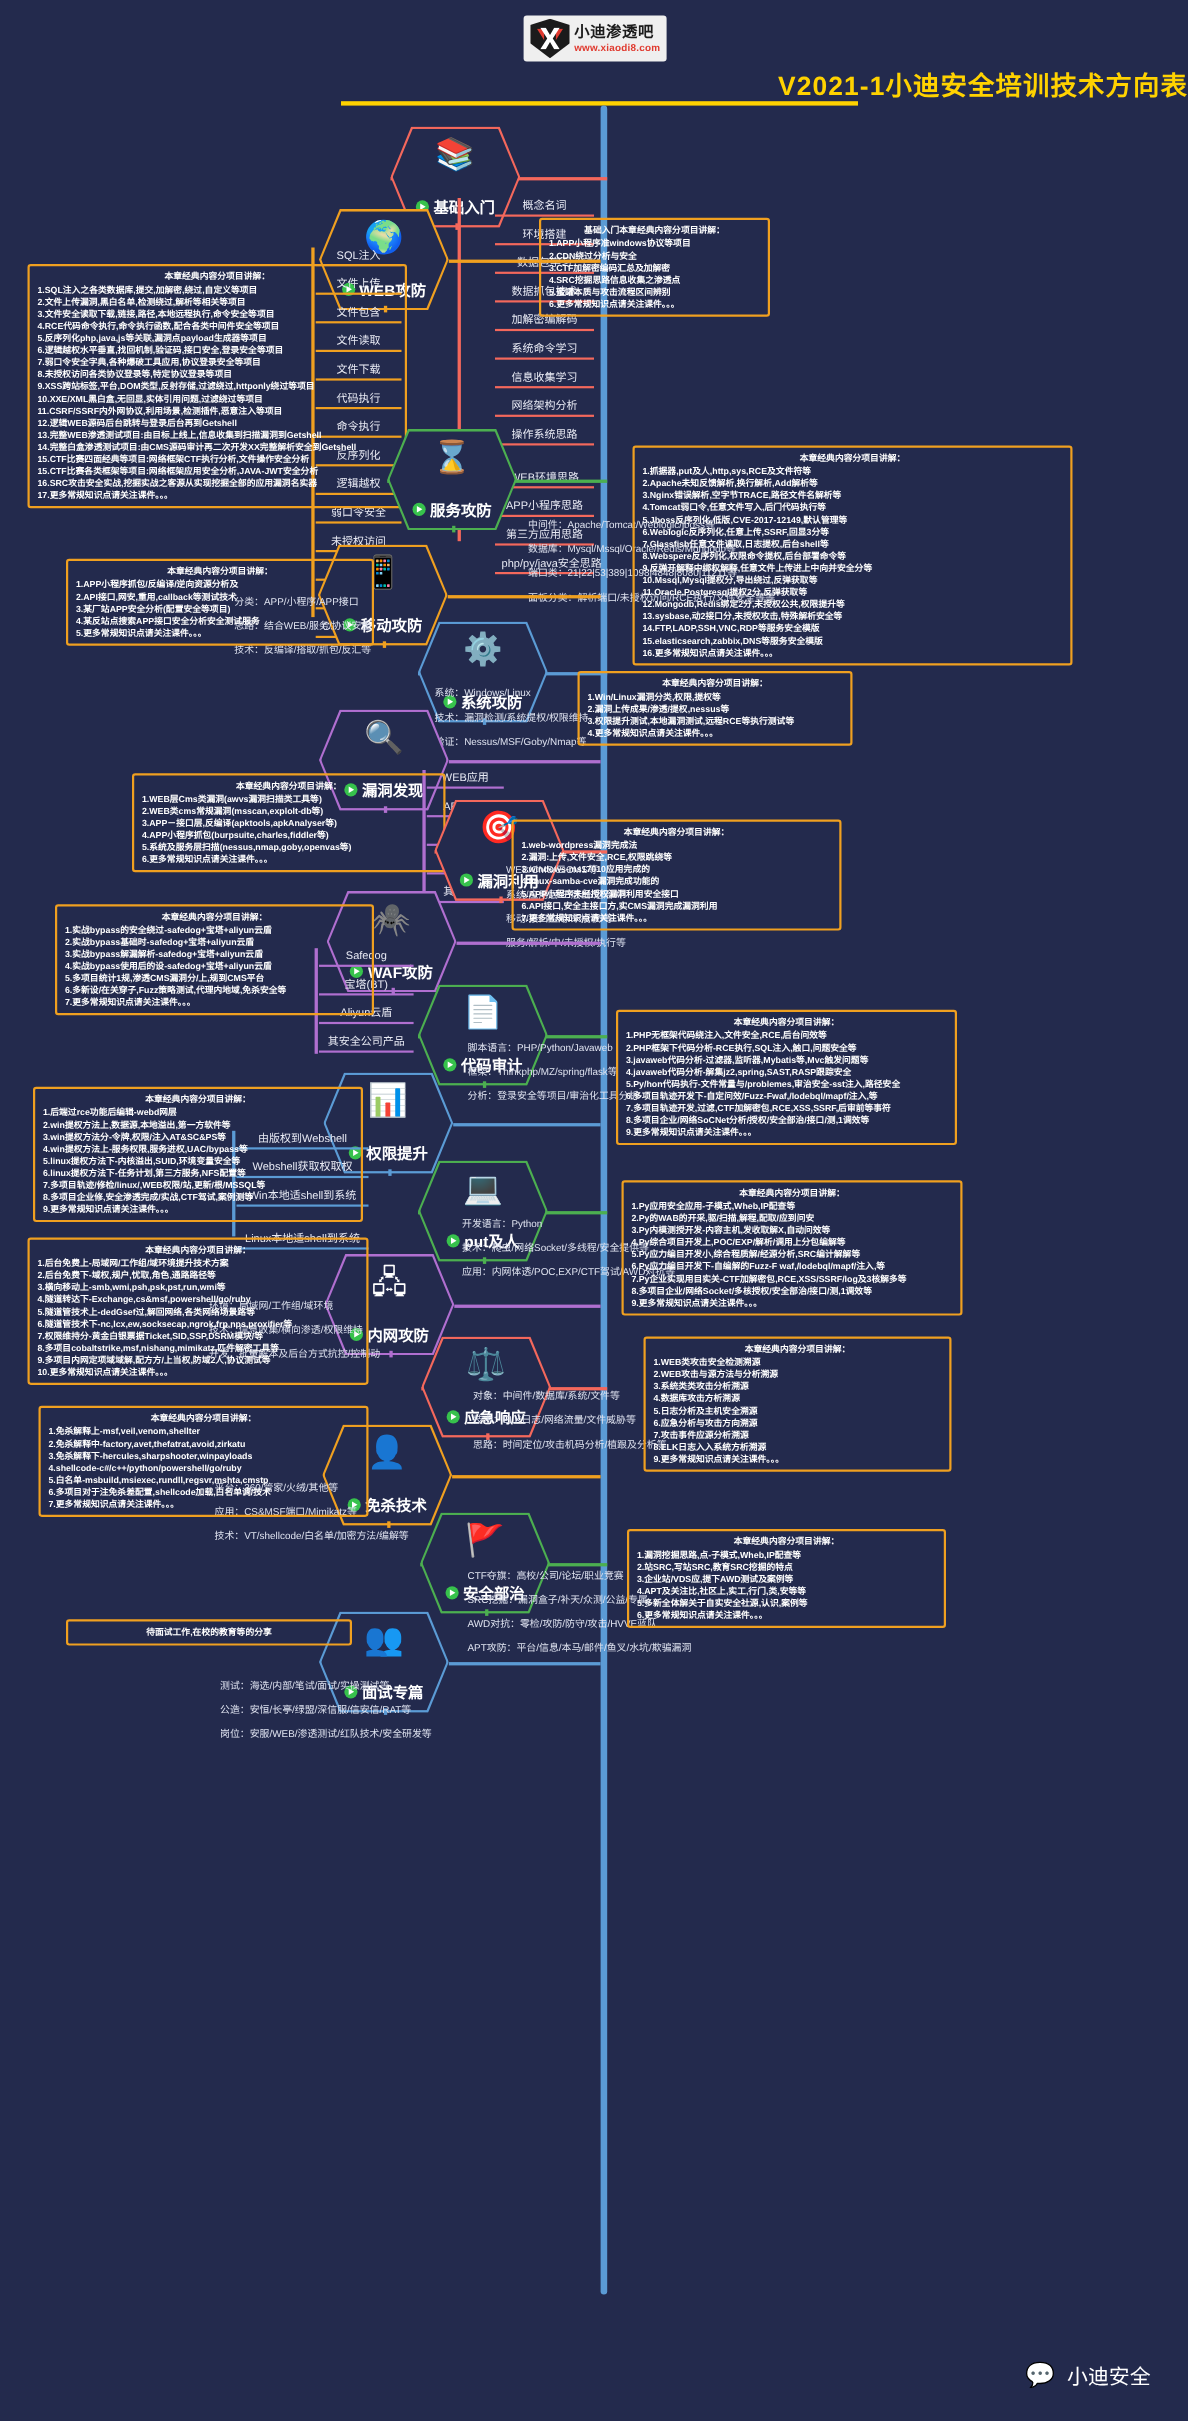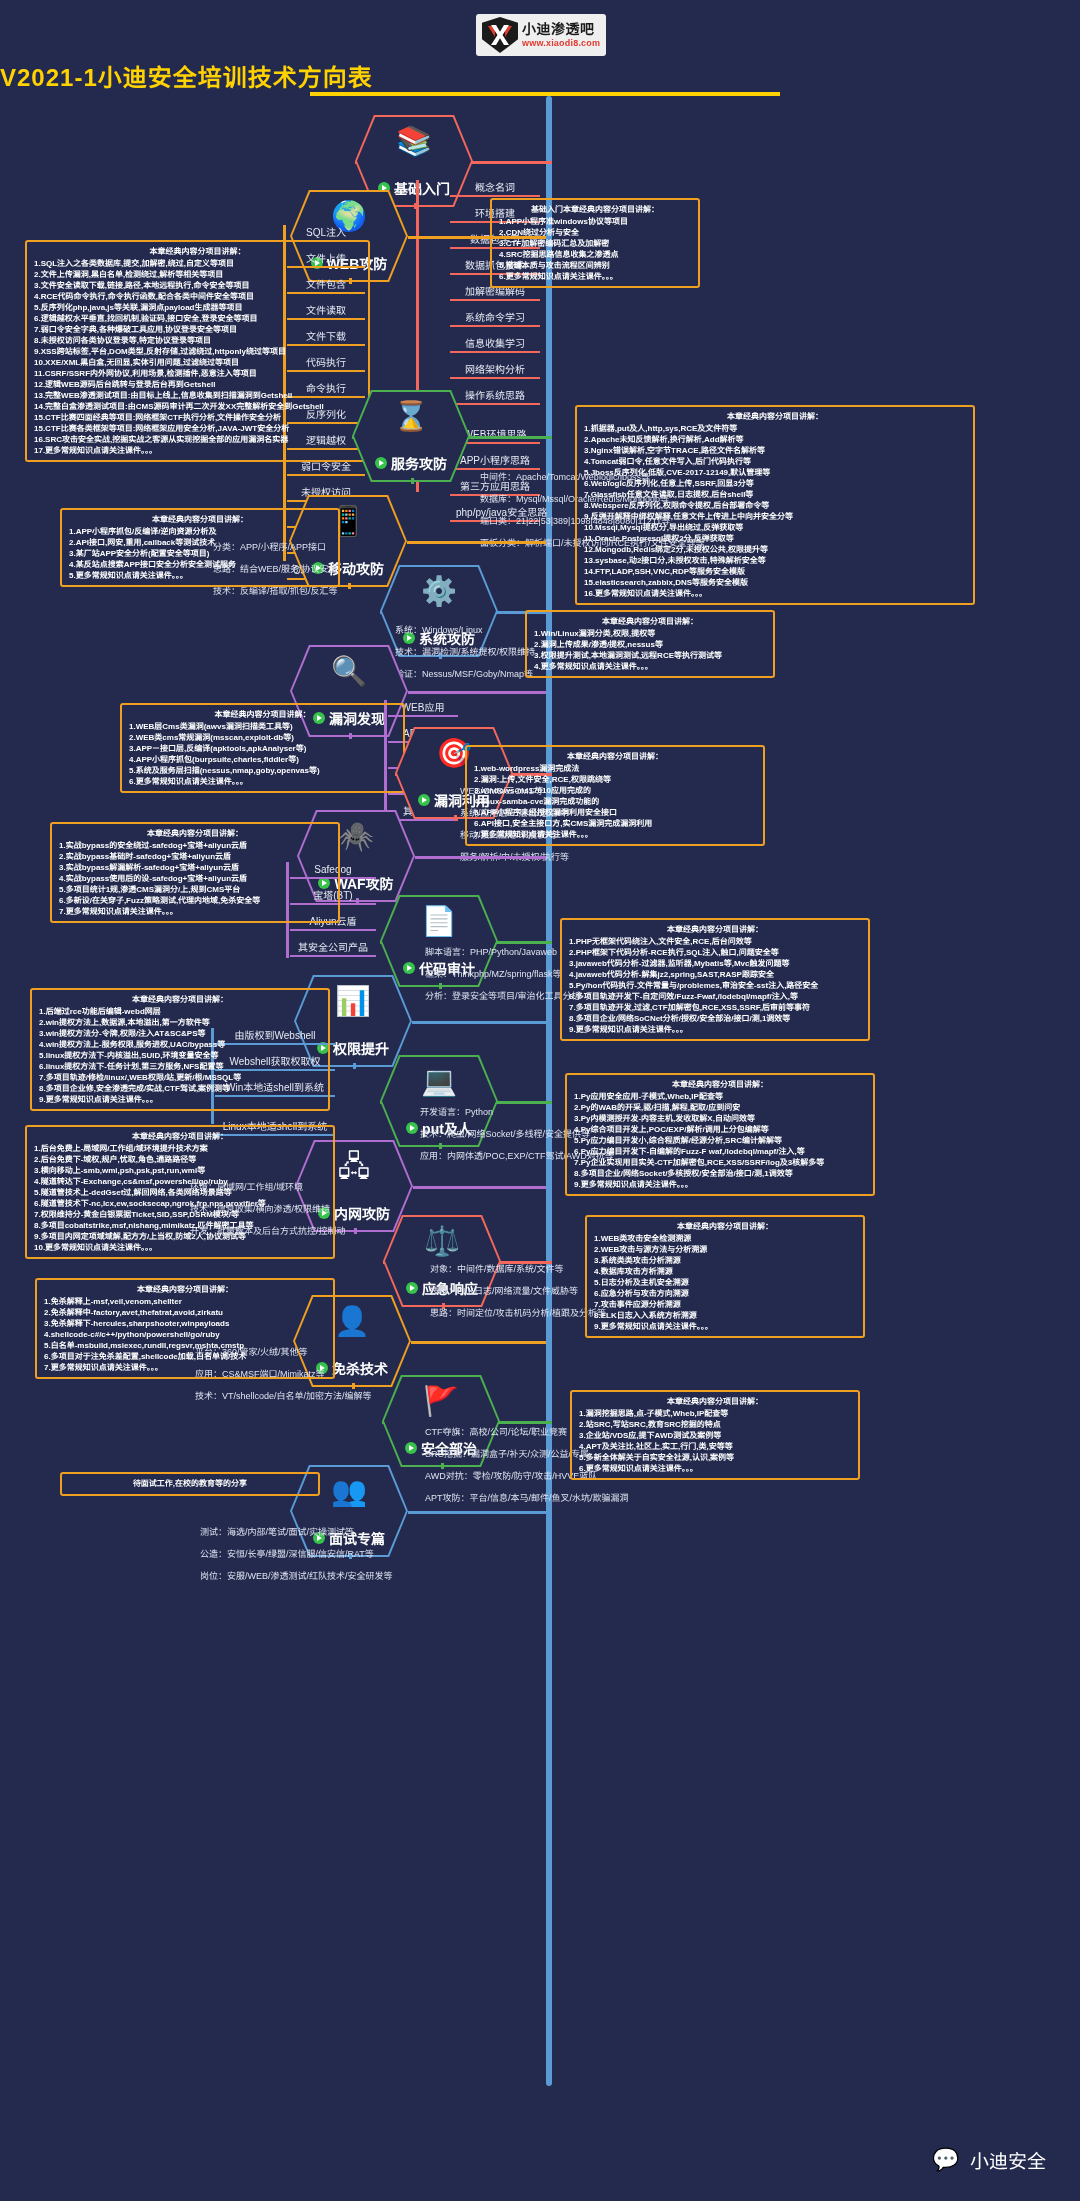--- a/index.html
+++ b/index.html
@@ -35,21 +35,21 @@
   #logo .shield .w2{ left:23px; clip-path:polygon(0 0,100% 0,0 100%); }
   #logo .lgtxt{
     position:absolute; left:46px; top:4px; font-size:14px; font-weight:bold;
     color:#1b1b1b; letter-spacing:.5px;
   }
   #logo .lgurl{
     position:absolute; left:46px; top:24px; font-size:9px; font-weight:bold;
     color:#e03a2f; letter-spacing:.2px;
   }
   #title{
-    position:absolute; left:0; top:58px; width:1080px; text-align:left;
+    position:absolute; left:0; top:58px; width:1080px; text-align:right;
     font-size:24px; font-weight:bold; color:#ffd200; letter-spacing:1px;
   }
   #titleRule{
     position:absolute; left:310px; top:92px; width:470px; height:4px; background:#ffd200;
   }
 
   
   .trunk{
     position:absolute; left:546px; top:96px; width:6px; height:1990px;
     background:#5b9bd5; border-radius:3px;

